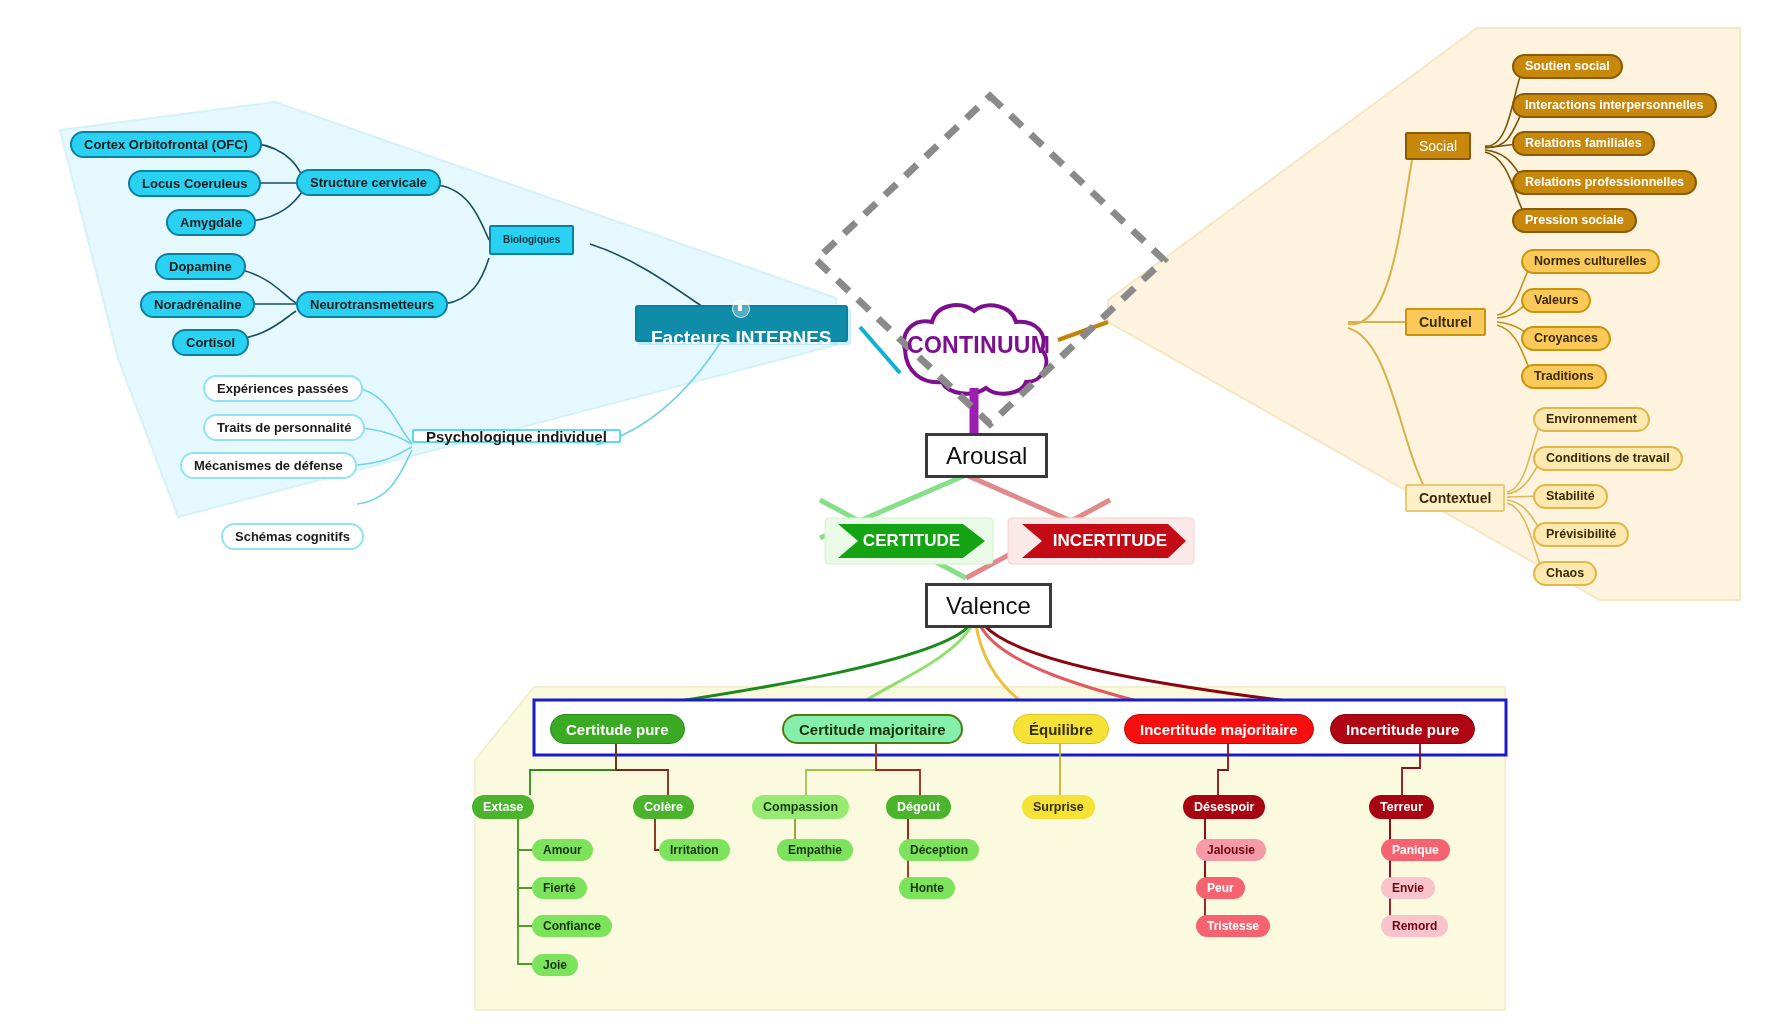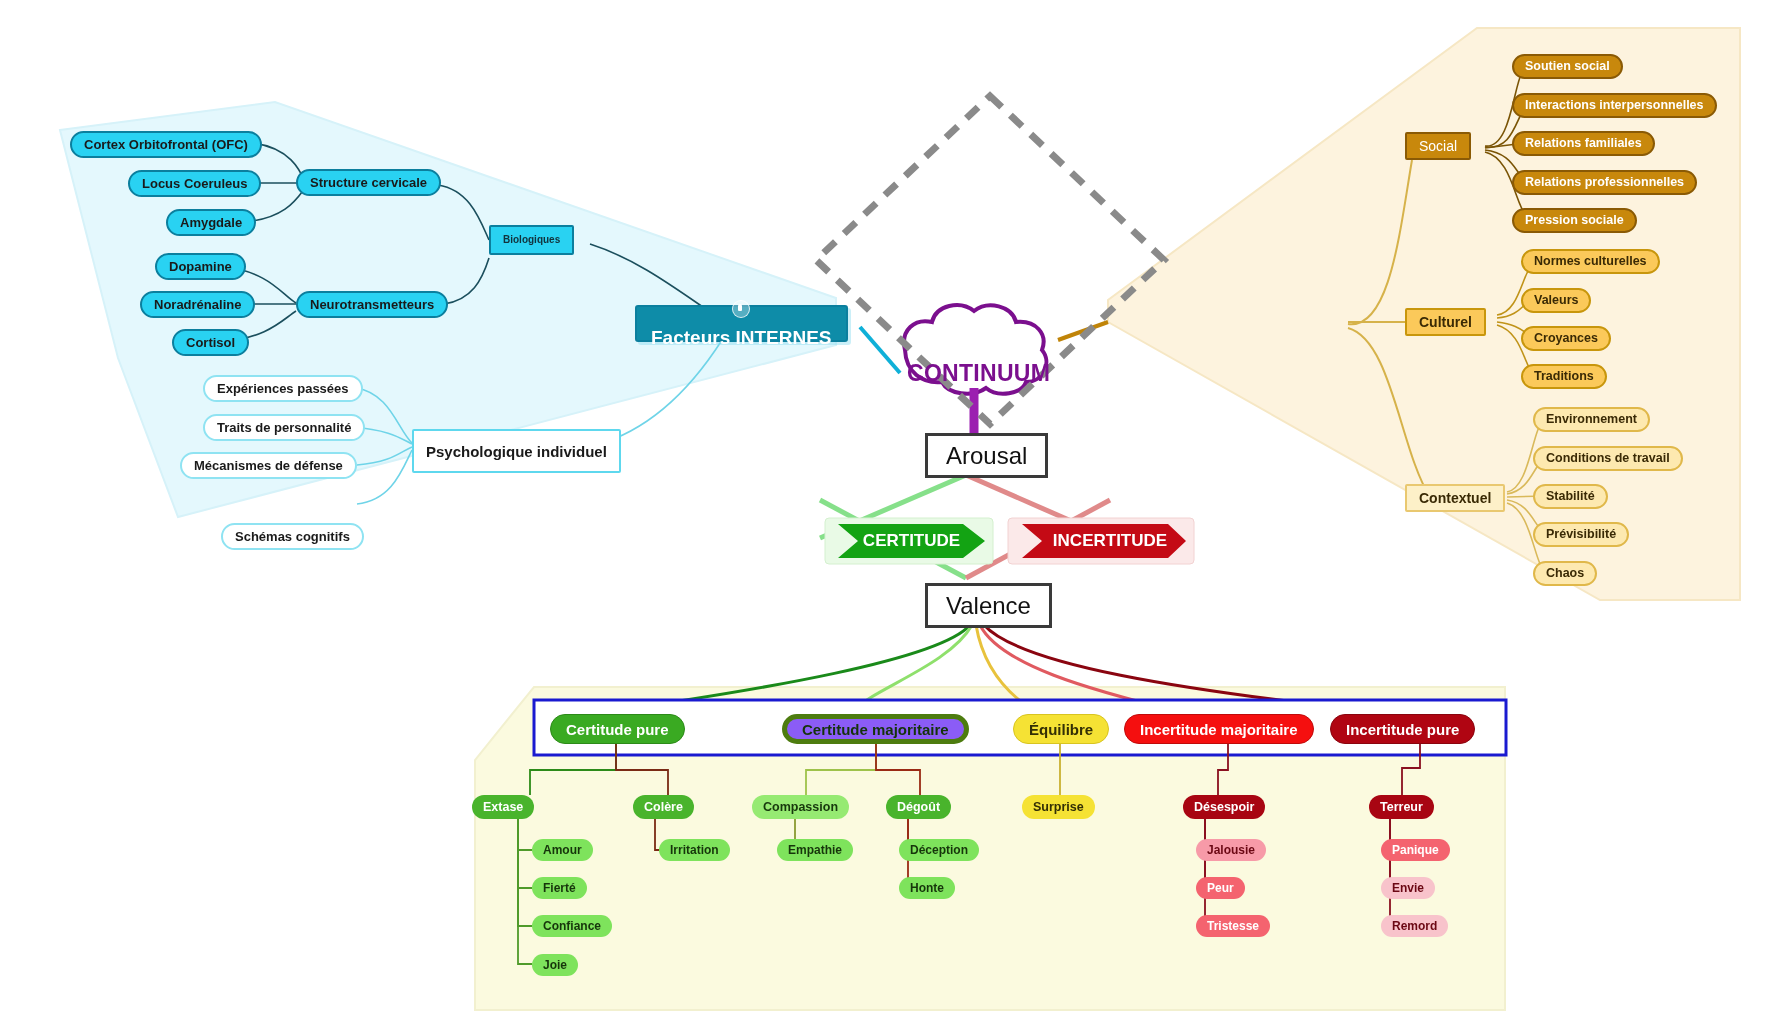--- a/index.html
+++ b/index.html
@@ -11,21 +11,21 @@
         justify-content:center;white-space:nowrap;line-height:1;}
 
   
   .pill-blue{background:#29d2f2;border:2px solid #0b7f9e;border-radius:14px;
              color:#1a1a1a;font-weight:bold;font-size:13px;height:27px;padding:0 12px;}
   .pill-white{background:#ffffff;border:2px solid #8fe3f2;border-radius:14px;
               color:#1a1a1a;font-weight:bold;font-size:13px;height:27px;padding:0 12px;}
   .rect-blue{background:#29d2f2;border:2px solid #0b7f9e;border-radius:2px;
              color:#12333d;font-weight:bold;font-size:10px;height:30px;padding:0 12px;}
   .rect-white-blue{background:#ffffff;border:2px solid #5ed8ee;border-radius:2px;
-             color:#1a1a1a;font-weight:bold;font-size:15px;height:44px;padding:4px 12px;}
+             color:#1a1a1a;font-weight:bold;font-size:15px;height:14px;padding:4px 12px;}
   .hdr-internal{background:#0e8ca8;border:2px solid #0b7f9e;border-radius:3px;
                 color:#ffffff;font-weight:bold;font-size:19px;height:37px;padding:0 14px;
                 gap:10px;box-shadow:3px 3px 0 rgba(140,220,240,.45);flex-direction:column;}
 
   
   .pill-orange{background:#c8880c;border:2px solid #8a5a05;border-radius:14px;
                color:#ffffff;font-weight:bold;font-size:12.5px;height:25px;padding:0 11px;}
   .pill-lorange{background:#fbc95a;border:2px solid #c8960c;border-radius:14px;
                color:#3a2a05;font-weight:bold;font-size:12.5px;height:25px;padding:0 11px;}
   .pill-porange{background:#fde9b0;border:2px solid #e0b84a;border-radius:14px;
@@ -46,21 +46,21 @@
   .continuum-label{position:absolute;color:#7b0f8e;font-weight:bold;font-size:23px;
                    letter-spacing:.3px;}
   .boxnode{background:#ffffff;border:3px solid #3a3a3a;color:#111;
            font-size:24px;font-weight:normal;height:45px;padding:0 18px;}
   .chev{position:absolute;display:flex;align-items:center;justify-content:center;
         font-weight:bold;font-size:17px;color:#ffffff;}
 
   
   .lvl1{border-radius:16px;height:30px;padding:0 15px;font-weight:bold;font-size:15px;}
   .l1-dg{background:#3aaa22;color:#fff;border:1px solid #2c8a18;}
-  .l1-lg{background:#8b5cf6;color:#14330a;border:5px solid #4d7c0f;}
+  .l1-lg{background:#86efac;color:#14330a;border:2px solid #4d7c0f;}
   .l1-yl{background:#f5e234;color:#332f05;border:1px solid #d8c420;}
   .l1-rd{background:#f50f0f;color:#fff;border:1px solid #c00a0a;}
   .l1-dr{background:#b00512;color:#fff;border:1px solid #8a040e;}
 
   .lvl2{border-radius:13px;height:24px;padding:0 11px;font-weight:bold;font-size:12.5px;}
   .l2-dg{background:#49b42c;color:#fff;}
   .l2-lg{background:#96ea72;color:#17380c;}
   .l2-yl{background:#f5e234;color:#332f05;}
   .l2-dr{background:#a80512;color:#fff;}
 
@@ -219,21 +219,21 @@
   <div class="node pill-white" style="left:203px;top:414px;">Traits de personnalité</div>
   <div class="node pill-white" style="left:180px;top:452px;">Mécanismes de défense</div>
   <div class="node pill-white" style="left:221px;top:491px;margin-top:32px;">Schémas cognitifs</div>
   <div class="node rect-white-blue" style="left:412px;top:429px;">Psychologique individuel</div>
 
   <div class="node hdr-internal" style="left:635px;top:305px;">
     <span class="ico"></span>
     <span>Facteurs INTERNES</span>
   </div>
 
-  <div class="continuum-label" style="left:907px;top:360px;width:135px;text-align:center;">CONTINUUM</div>
+  <div class="continuum-label" style="left:907px;top:332px;width:135px;text-align:center;">CONTINUUM</div>
 
   <div class="node boxnode" style="left:925px;top:433px;">Arousal</div>
   <div class="node boxnode" style="left:925px;top:583px;">Valence</div>
 
   <div class="chev" style="left:838px;top:524px;width:147px;height:34px;">CERTITUDE</div>
   <div class="chev" style="left:1034px;top:524px;width:152px;height:34px;">INCERTITUDE</div>
 
 
   <div class="node rect-orange" style="left:1405px;top:132px;">Social</div>
   <div class="node pill-orange" style="left:1512px;top:54px;">Soutien social</div>

